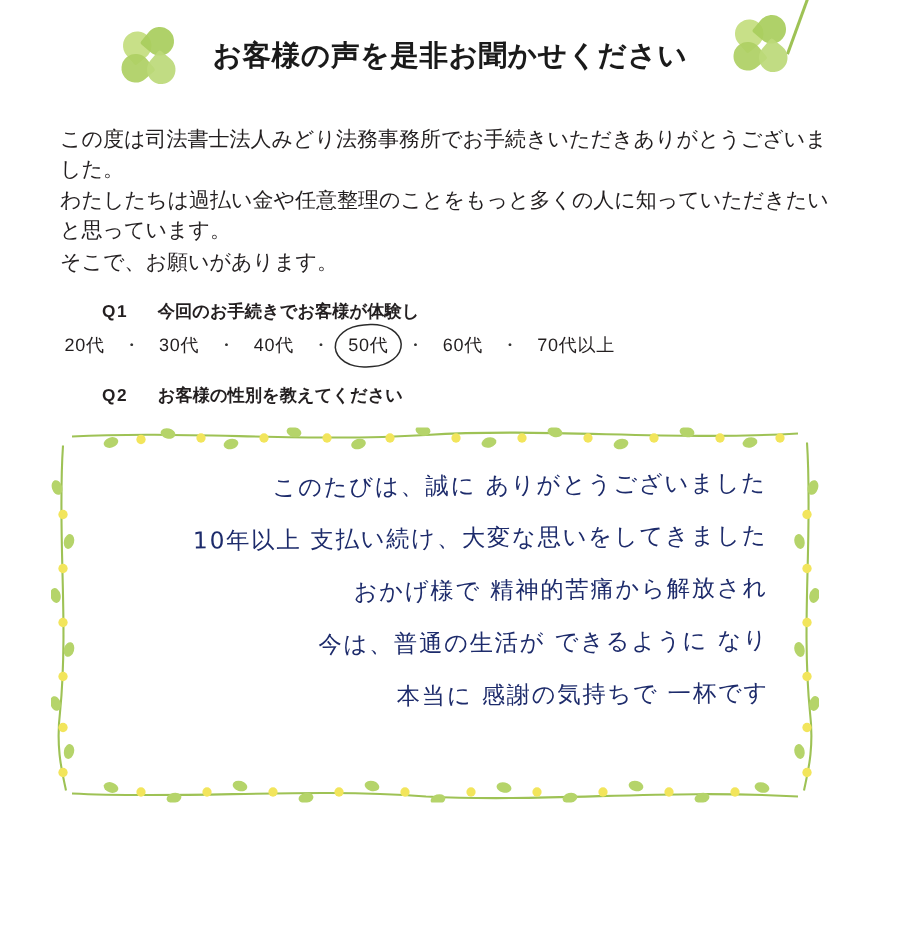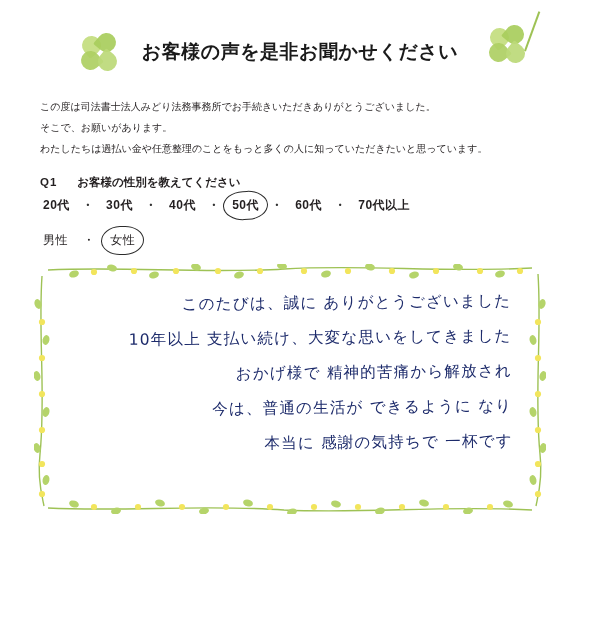--- a/index.html
+++ b/index.html
@@ -14,21 +14,21 @@
     color: #231f20;
     overflow: hidden;
     position: relative;
   }
 
   .sheet {
     position: relative;
     width: 600px;
     height: 536px;
     box-sizing: border-box;
-    padding: 15px 40px;
+    padding: 0 40px;
   }
 
   
   .header {
     position: relative;
     height: 78px;
   }
   .header-title {
     position: absolute;
     left: 88px;
@@ -70,44 +70,44 @@
     background: #9ec255;
     left: 36px;
     top: -16px;
     transform: rotate(20deg);
     transform-origin: bottom center;
   }
 
   
   .intro {
     margin-top: 4px;
-    font-size: 10px;
+    font-size: 14px;
     line-height: 20px;
     color: #231f20;
   }
   .intro p { margin: 0 0 1px 0; }
 
   
   .qblock { margin-top: 16px; }
   .qhead {
     font-size: 11.5px;
     font-weight: bold;
     margin-bottom: 6px;
   }
   .qlabel {
     display: inline-block;
     width: 34px;
     letter-spacing: 1px;
+    margin-left: 28px;
   }
   .qtext { font-weight: bold; }
 
   .options {
     font-size: 12px;
     letter-spacing: 0.5px;
-    font-weight: bold;
   }
   .opt { display: inline-block; position: relative; padding: 1px 3px; }
   .sep { display: inline-block; padding: 0 5px; color: #333; }
 
   
   .circled { position: relative; }
   .circled::after {
     content: "";
     position: absolute;
     left: -6px;
@@ -173,49 +173,48 @@
       <div class="leaf l2"></div>
       <div class="leaf l3"></div>
       <div class="leaf l4"></div>
     </div>
 
     <div class="header-title">お客様の声を是非お聞かせください</div>
   </div>
 
   <div class="intro">
     <p>この度は司法書士法人みどり法務事務所でお手続きいただきありがとうございました。</p>
+    <p>わたしたちは過払い金や任意整理のことをもっと多くの人に知っていただきたいと思っています。</p>
     <p>そこで、お願いがあります。</p>
-    <p>わたしたちは過払い金や任意整理のことをもっと多くの人に知っていただきたいと思っています。</p>
   </div>
 
   <div class="qblock">
     <div class="qhead">
       <span class="qlabel">Q1</span>
-      <span class="qtext">お客様の性別を教えてください</span>
+      <span class="qtext">今回のお手続きでお客様が体験し</span>
     </div>
     <div class="options">
       <span class="opt">20代</span>
       <span class="sep">・</span>
       <span class="opt">30代</span>
       <span class="sep">・</span>
       <span class="opt">40代</span>
       <span class="sep">・</span>
       <span class="opt circled">50代</span>
       <span class="sep">・</span>
       <span class="opt">60代</span>
       <span class="sep">・</span>
       <span class="opt">70代以上</span>
     </div>
   </div>
 
   <div class="qblock">
-    <div class="q2row">
-      <span class="opt">男性</span>
-      <span class="sep2">・</span>
-      <span class="opt circled">女性</span>
+    <div class="qhead">
+      <span class="qlabel">Q2</span>
+      <span class="qtext">お客様の性別を教えてください</span>
     </div>
   </div>
 
 
   <div class="answer-box">
     <svg class="vine-frame" viewBox="0 0 512 250" preserveAspectRatio="none">
       <g fill="none" stroke="#9ec255" stroke-width="1.4">
         <path d="M14,6 C90,2 170,10 250,5 C330,0 410,9 498,4"></path>
         <path d="M14,244 C90,248 170,240 250,246 C330,250 410,241 498,246"></path>
         <path d="M8,12 C4,70 12,130 6,190 C3,215 8,232 10,242"></path>

